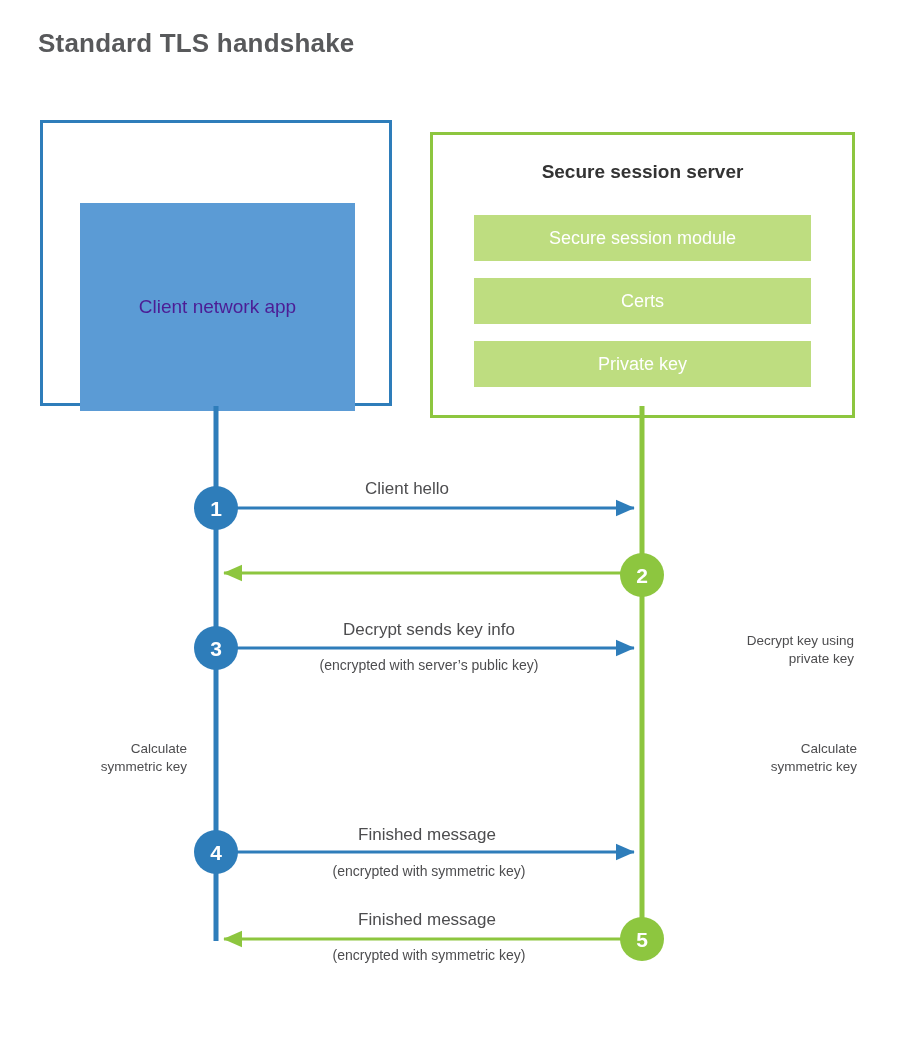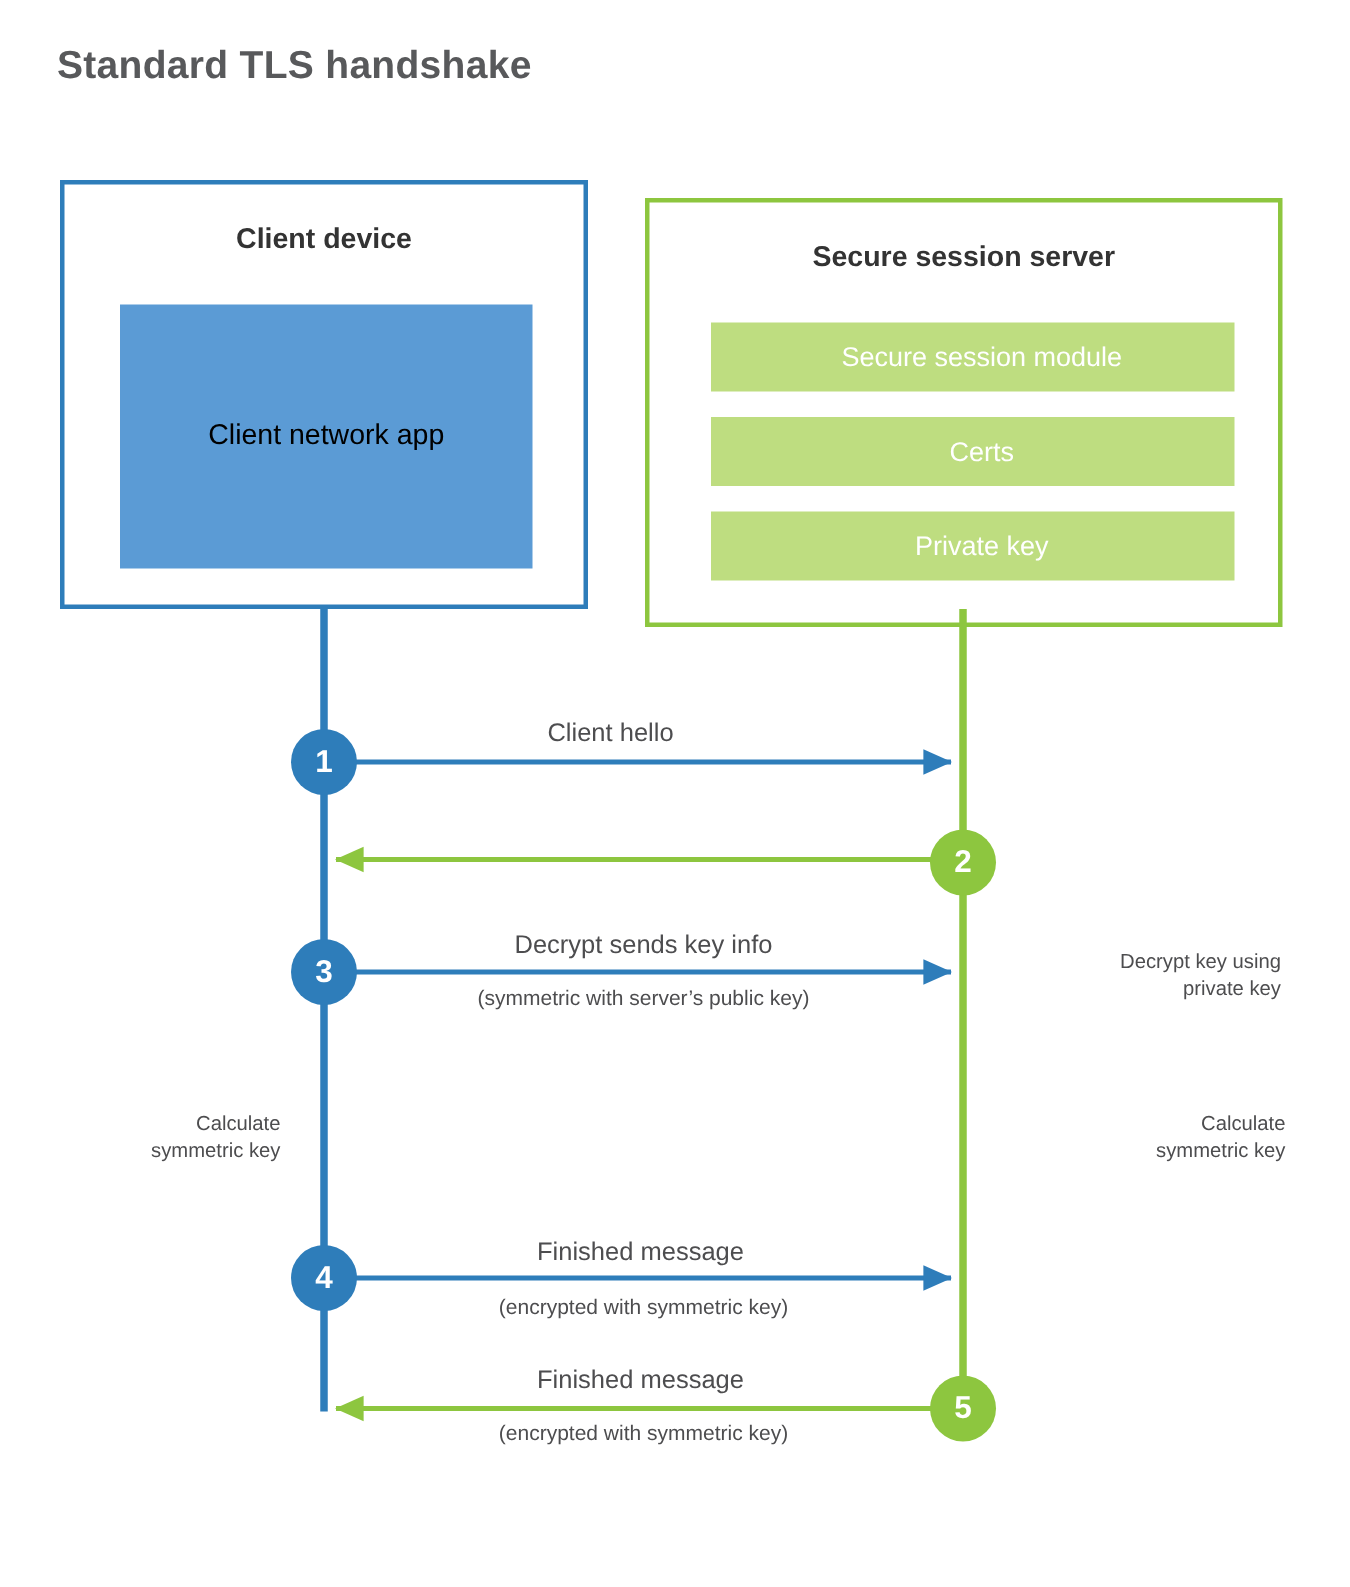--- a/index.html
+++ b/index.html
@@ -64,23 +64,23 @@
     font-weight: bold;
     color: #333333;
   }
 
   
   #client-app-block {
     position: absolute;
     left: 37px;
     top: 80px;
     width: 275px;
-    height: 176px;
+    height: 208px;
     background: #5b9bd5;
-    color: #000000;
+    color: #4c1d95;
     font-size: 19px;
     font-weight: 400;
     display: flex;
     align-items: center;
     justify-content: center;
     text-align: center;
     line-height: 1.32;
   }
 
   .server-block {
@@ -89,21 +89,20 @@
     width: 337px;
     height: 46px;
     background: #bedd80;
     color: #ffffff;
     font-size: 18px;
     font-weight: 400;
     display: flex;
     align-items: center;
     justify-content: center;
     text-align: left;
-    padding-left: 12px;
   }
   #server-block-0 { top: 80px; }
   #server-block-1 { top: 143px; }
   #server-block-2 { top: 206px; }
 
   
   #sequence-layer {
     position: absolute;
     left: 0;
     top: 0;
@@ -149,21 +148,20 @@
   }
 </style>
 </head>
 <body>
 
 <div id="diagram-root">
 
   <div class="page-title">Standard TLS handshake</div>
 
   <div class="participant-box" id="client-box">
-    <div class="box-title">Client device</div>
     <div id="client-app-block">Client network app</div>
   </div>
 
   <div class="participant-box" id="server-box">
     <div class="box-title">Secure session server</div>
     <div class="server-block" id="server-block-0">Secure session module</div>
     <div class="server-block" id="server-block-1">Certs</div>
     <div class="server-block" id="server-block-2">Private key</div>
   </div>
 
@@ -210,21 +208,21 @@
     <g>
       <circle cx="642" cy="939" r="22" fill="#8dc63f"></circle>
       <text class="step-num" x="642" y="939" text-anchor="middle" dominant-baseline="central">5</text>
     </g>
   </svg>
 
   <div class="seq-label centered-on" style="left:407px; top:479px;">Client hello</div>
 
 
   <div class="seq-label centered-on" style="left:429px; top:620px;">Decrypt sends key info</div>
-  <div class="seq-sublabel centered-on" style="left:429px; top:657px;">(symmetric with server’s public key)</div>
+  <div class="seq-sublabel centered-on" style="left:429px; top:657px;">(encrypted with server’s public key)</div>
 
   <div class="seq-label centered-on" style="left:427px; top:825px;">Finished message</div>
   <div class="seq-sublabel centered-on" style="left:429px; top:863px;">(encrypted with symmetric key)</div>
 
   <div class="seq-label centered-on" style="left:427px; top:910px;">Finished message</div>
   <div class="seq-sublabel centered-on" style="left:429px; top:947px;">(encrypted with symmetric key)</div>
 
   <div class="side-note left-align" style="left:674px; top:632px; width:180px;">
     <div>Decrypt key using</div>
     <div>private key</div>

